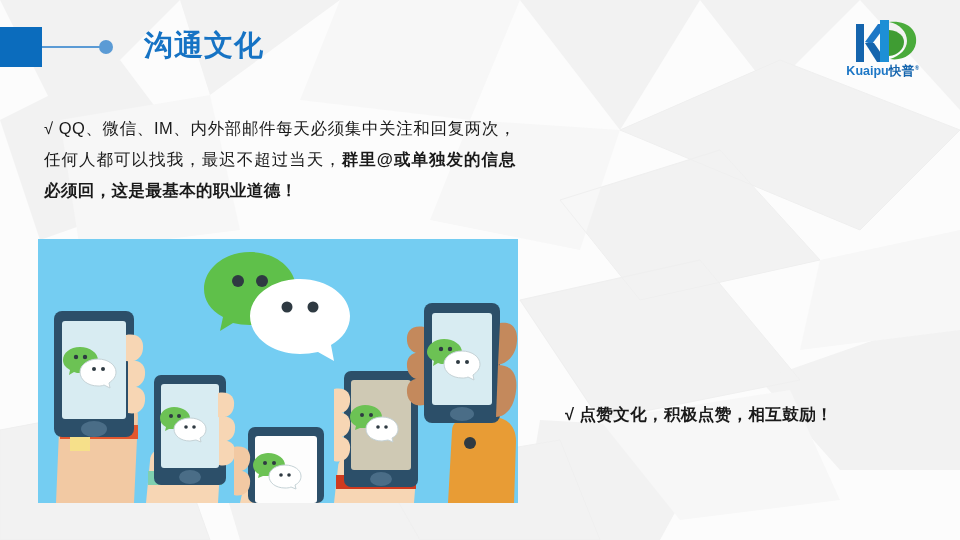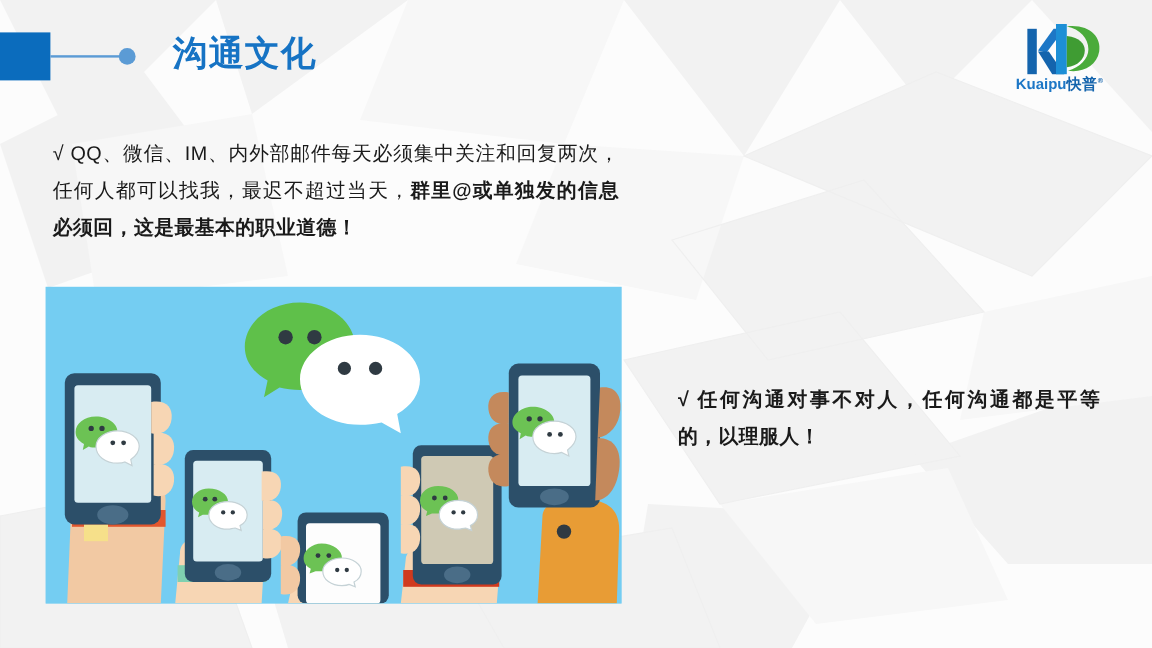--- a/index.html
+++ b/index.html
@@ -188,24 +188,24 @@
     <div class="logo-text">
       <span>Kuaipu</span><span class="cn">快普</span><span class="reg cn">®</span>
     </div>
   </div>
 
   <div class="para left-para">
     <span>√</span><span> QQ、微信、IM、内外部邮件每天必须集中关注和回复两次，任何人都可以找我，最迟不超过当天，</span><b>群里@或单独发的信息必须回，这是最基本的职业道德！</b>
   </div>
 
 
-  <div class="para right-para-2">
-    <span>√</span><span> 任何沟通对事不对人，任何沟通都是平等的，以理服人！</span>
+
+  <div class="para right-para-3">
+    <span>√</span><span> 点赞文化，积极点赞，相互鼓励！</span>
   </div>
-
 
   <div class="photo">
     <svg width="480" height="264" viewBox="0 0 480 264">
       <rect x="0" y="0" width="480" height="264" fill="#74cdf2"></rect>
 
       <g>
         <path d="M212 13 C238 13 258 30 258 50 C258 70 238 86 212 86 C206 86 200 85 195 84 L182 92 L185 78 C172 71 166 61 166 50 C166 30 186 13 212 13 Z" fill="#5fc04a"></path>
         <circle cx="200" cy="42" r="6" fill="#2f3a42"></circle>
         <circle cx="224" cy="42" r="6" fill="#2f3a42"></circle>
         <path d="M262 40 C290 40 312 57 312 77 C312 89 305 99 293 106 L296 122 L280 113 C274 114 268 115 262 115 C234 115 212 98 212 77 C212 57 234 40 262 40 Z" fill="#ffffff"></path>

